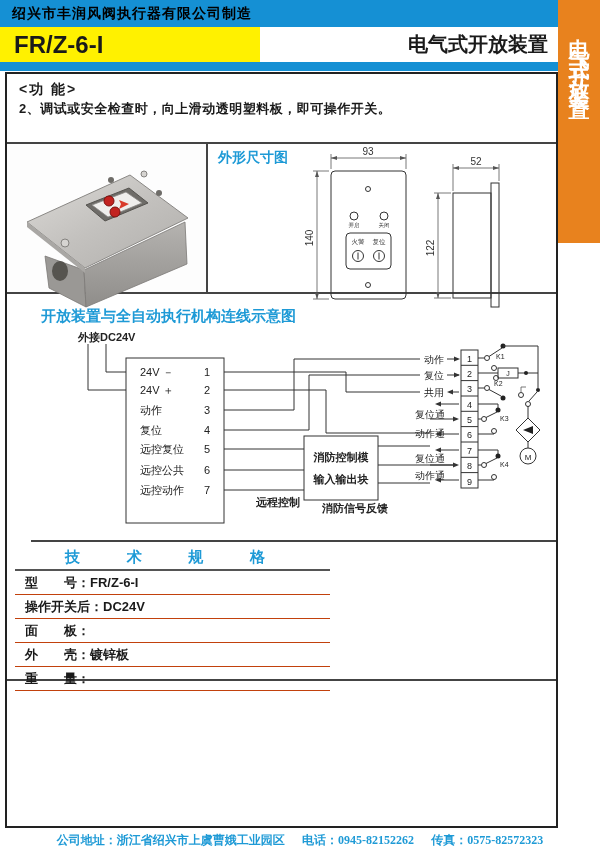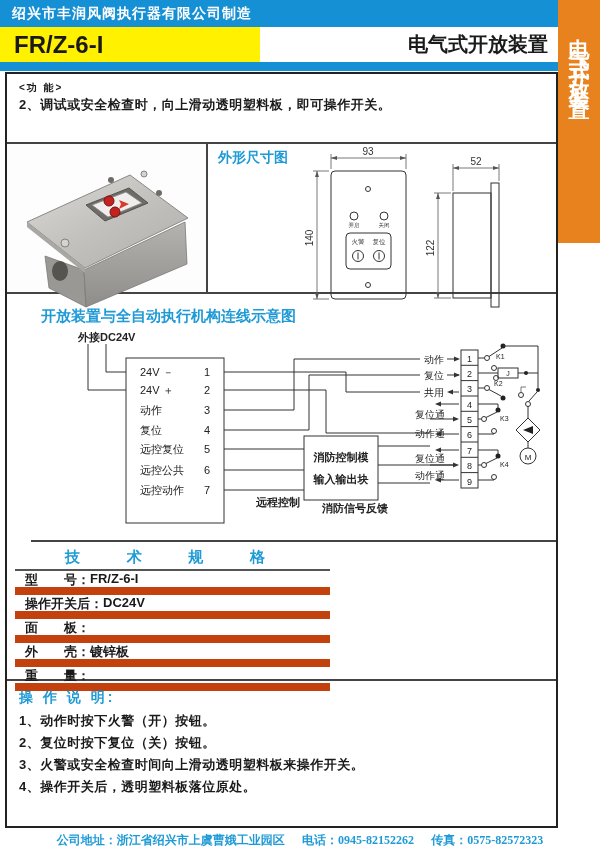--- a/index.html
+++ b/index.html
@@ -1,48 +1,48 @@
 <!DOCTYPE html>
 <html><head>
 <meta charset="utf-8">
 <style>
   * { margin:0; padding:0; box-sizing:border-box; }
   body { background:#e8e8e8; font-family:"Liberation Sans","DejaVu Sans",sans-serif; }
   .page { position:relative; width:600px; height:851px; background:#ffffff; overflow:hidden; margin:0 auto; color:#1a1a1a; }
 
   
-  .topbar { position:absolute; left:0; top:0; width:558px; height:27px; background:#1590D4; color:#ffffff;
+  .topbar { position:absolute; left:0; top:0; width:558px; height:27px; background:#1590D4; color:#000000;
             font-size:14px; font-weight:bold; line-height:27px; padding-left:12px; letter-spacing:1px; }
   .model-row { position:absolute; left:0; top:27px; width:558px; height:35px; display:flex; }
   .model-box { width:260px; background:#FFF100; font-size:24px; font-weight:bold; line-height:35px; padding-left:14px; }
   .product-name { flex:1; text-align:right; font-size:20px; font-weight:bold; line-height:35px; padding-right:10px; }
   .blue-strip { position:absolute; left:0; top:62px; width:558px; height:9px; background:#1590D4; }
 
   
   .side-tab { position:absolute; right:0; top:0; width:42px; height:243px; background:#E8821E; color:#fff;
               display:flex; align-items:flex-start; justify-content:center; }
   .side-tab span { writing-mode:vertical-rl; font-size:21px; font-weight:bold; letter-spacing:10px; margin-top:22px; }
 
   
   .content { position:absolute; left:5px; top:72px; width:553px; height:756px; border:2px solid #222; background:#fff; }
   .sec { border-bottom:2px solid #444; }
   .sec-func { height:70px; padding:7px 12px 0 12px; }
-  .func-title { font-size:10px; font-weight:bold; letter-spacing:2px; }
+  .func-title { font-size:14px; font-weight:bold; letter-spacing:2px; }
   .func-item { font-size:13px; font-weight:bold; line-height:20px; letter-spacing:0.5px; }
 
   .sec-dim { height:150px; display:flex; }
   .dim-photo-cell { width:201px; border-right:2px solid #444; position:relative; background:#fdfdfd; }
   .dim-draw-cell { flex:1; position:relative; }
 
   .sec-wire { height:248px; position:relative;margin-left:24px; }
   .sec-spec { height:139px; padding:6px 0 0 8px; }
   .spec-head { width:280px; display:flex; justify-content:space-between; padding:0 30px 2px 50px;
                color:#1E9AD6; font-size:15px; font-weight:bold; }
   .spec-table { width:315px; border-top:2px solid #555; }
-  .spec-row { display:flex; border-bottom:8px solid #c2410c; height:24px; font-size:13px; font-weight:bold; }
+  .spec-row { display:flex; border-bottom:1px solid #c2410c; height:24px; align-items:center; font-size:13px; font-weight:bold; }
   .spec-label { padding-left:10px; white-space:pre; }
   .spec-value { white-space:pre; }
 
   .sec-op { height:125px; border-bottom:none; padding:8px 12px 0 12px; }
   .op-title { color:#1E9AD6; font-size:14px; font-weight:bold; letter-spacing:3px; margin-bottom:3px; }
   .op-item { font-size:13px; font-weight:bold; line-height:22px; letter-spacing:0.5px; }
 
   .footer { position:absolute; left:0; top:832px; width:600px; text-align:center; color:#1E9AD6;
             font-size:12px; font-weight:bold; }
   .footer span { margin:0 7px;font-family:Liberation Serif, serif; }
@@ -339,27 +339,20 @@
           <span class="spec-label">外　　壳：</span>
           <span class="spec-value">镀锌板</span>
         </div>
         <div class="spec-row">
           <span class="spec-label">重　　量：</span>
           <span class="spec-value"></span>
         </div>
       </div>
     </div>
 
-    <div class="sec sec-op">
-      <div class="op-title">操 作 说 明:</div>
-      <div class="op-item">1、动作时按下火警（开）按钮。</div>
-      <div class="op-item">2、复位时按下复位（关）按钮。</div>
-      <div class="op-item">3、火警或安全检查时间向上滑动透明塑料板来操作开关。</div>
-      <div class="op-item">4、操作开关后，透明塑料板落位原处。</div>
-    </div>
   </div>
 
   <div class="footer">
     <span>公司地址：浙江省绍兴市上虞曹娥工业园区</span>
     <span>电话：0945-82152262</span>
     <span>传真：0575-82572323</span>
     <span>Http://sxfyfr.com.cn</span>
   </div>
 </div>
 

